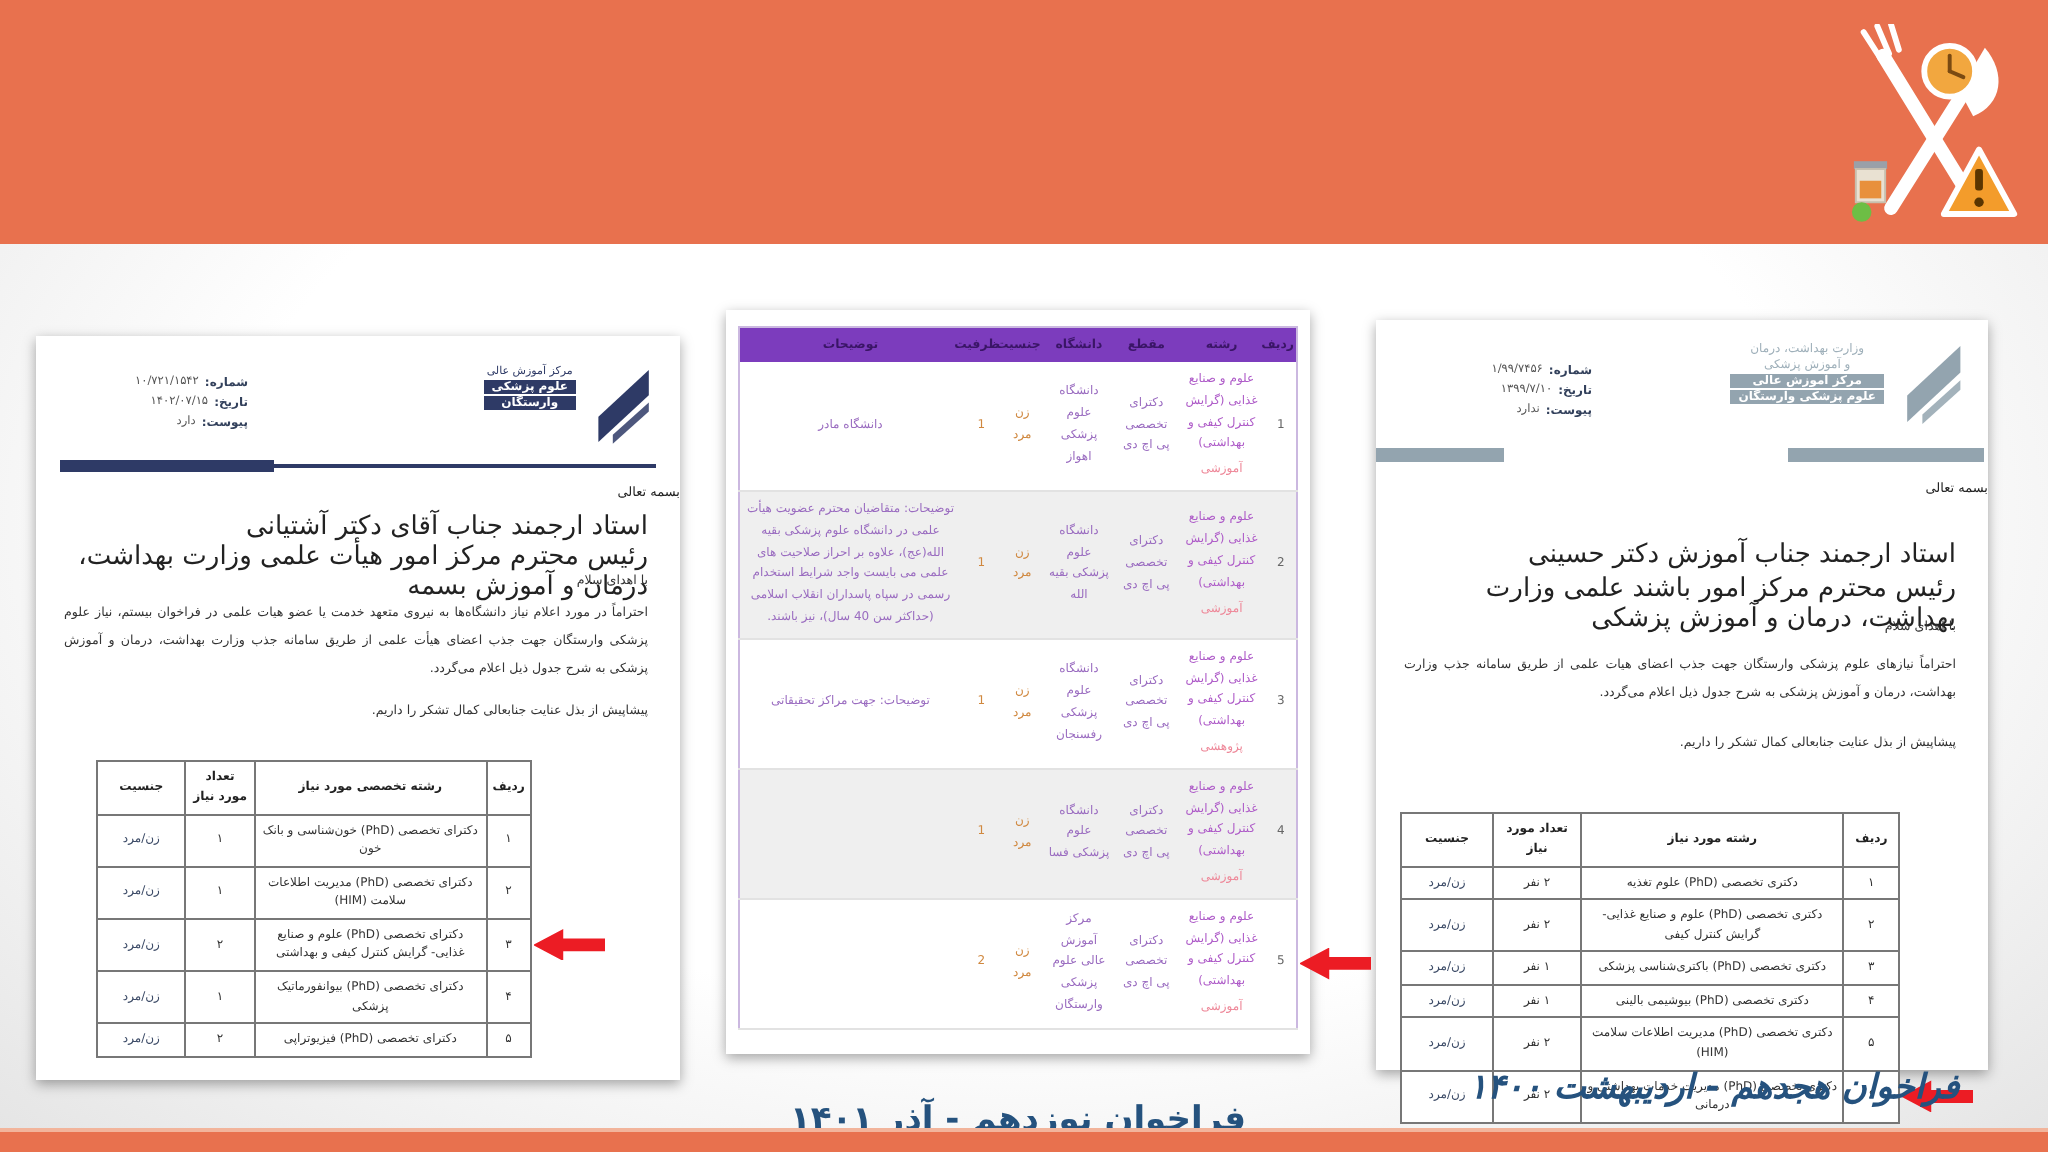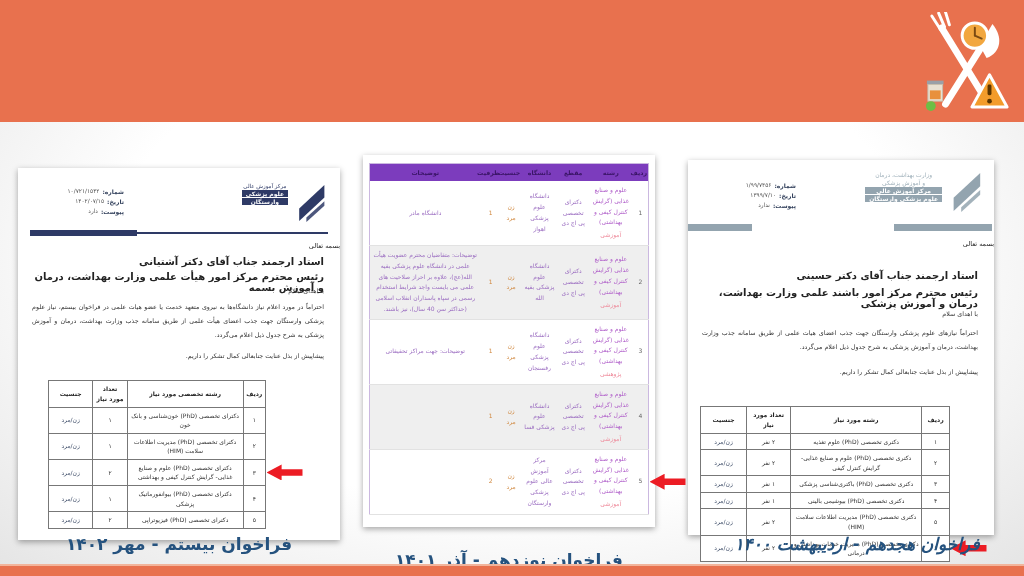--- a/index.html
+++ b/index.html
@@ -37,21 +37,21 @@
   
   .divider-navy{position:absolute;top:62px;left:12px;right:12px;height:7px;}
   .divider-navy .thin{position:absolute;top:2px;left:0;right:0;height:1.5px;background:#2E3A66;}
   .divider-navy .thick{position:absolute;top:0;left:0;width:36%;height:6px;background:#2E3A66;}
   .divider-gray-a{position:absolute;top:64px;left:0;width:64px;height:7px;background:#93A4AF;}
   .divider-gray-b{position:absolute;top:64px;right:2px;width:98px;height:7px;background:#93A4AF;}
   
   .besmele{position:absolute;left:0;right:0;text-align:right;font-size:6.5px;color:#222;}
   .card-left .besmele{top:74px;}
   .card-right .besmele{top:80px;}
-  .recipient,.rec-title{position:absolute;right:16px;left:14px;text-align:right;font-weight:bold;font-size:10px;color:#222;}
+  .recipient,.rec-title{position:absolute;right:16px;left:14px;text-align:right;font-weight:normal;font-size:13px;color:#222;}
   .salutation,.closing{position:absolute;right:16px;left:14px;text-align:right;font-size:6.3px;color:#333;}
   .body-text{position:absolute;right:16px;left:14px;text-align:justify;text-align-last:right;
              font-size:6.3px;line-height:2.2;color:#333;}
   .card-left .recipient{top:88px;} .card-left .rec-title{top:103px;}
   .card-left .salutation{top:119px;} .card-left .body-text{top:132px;}
   .card-left .closing{top:184px;}
   .card-right .recipient{top:110px;} .card-right .rec-title{top:127px;}
   .card-right .salutation{top:150px;} .card-right .body-text{top:166px;}
   .card-right .closing{top:208px;}
   
@@ -295,21 +295,21 @@
         <span class="lh-val">۱۳۹۹/۷/۱۰</span>
       </div>
       <div class="lh-row">
         <span class="lh-label">پیوست:</span>
         <span class="lh-val">ندارد</span>
       </div>
     </div>
     <div class="divider-gray-a"></div>
     <div class="divider-gray-b"></div>
     <div class="besmele">بسمه تعالی</div>
-    <div class="recipient">استاد ارجمند جناب آقای دکتر حسینی</div>
+    <div class="recipient">استاد ارجمند جناب آموزش دکتر حسینی</div>
     <div class="rec-title">رئیس محترم مرکز امور باشند علمی وزارت بهداشت، درمان و آموزش پزشکی</div>
     <div class="salutation">با اهدای سلام</div>
     <div class="body-text">احتراماً نیازهای علوم پزشکی وارستگان جهت جذب اعضای هیات علمی از طریق سامانه جذب وزارت بهداشت، درمان و آموزش پزشکی به شرح جدول ذیل اعلام می‌گردد.</div>
     <div class="closing">پیشاپیش از بذل عنایت جنابعالی کمال تشکر را داریم.</div>
     <table class="doc-table right-table" id="right-table" dir="rtl">
         <thead>
           <tr>
             <th>ردیف</th>
             <th>رشته مورد نیاز</th>
             <th>تعداد مورد نیاز</th>
@@ -354,18 +354,17 @@
             <td class="gcell">زن/مرد</td>
           </tr>
         </tbody>
       </table>
   </div>
 
   <div class="hl-arrow" style="top: 464.469px; left: 266.5px;"></div>
   <div class="hl-arrow" style="top: 473.727px; left: 649.5px;"></div>
   <div class="hl-arrow" style="top: 540.25px; left: 950.5px;"></div>
 
-  <div class="caption cap-left">فراخوان بیستم - مهر ۱۴۰۲</div>
   <div class="caption cap-mid">فراخوان نوزدهم - آذر ۱۴۰۱</div>
   <div class="caption cap-right">فراخوان هجدهم - اردیبهشت ۱۴۰۰</div>
 
   <div class="bottom-bar"></div>
 </div>
 
 </body></html>

